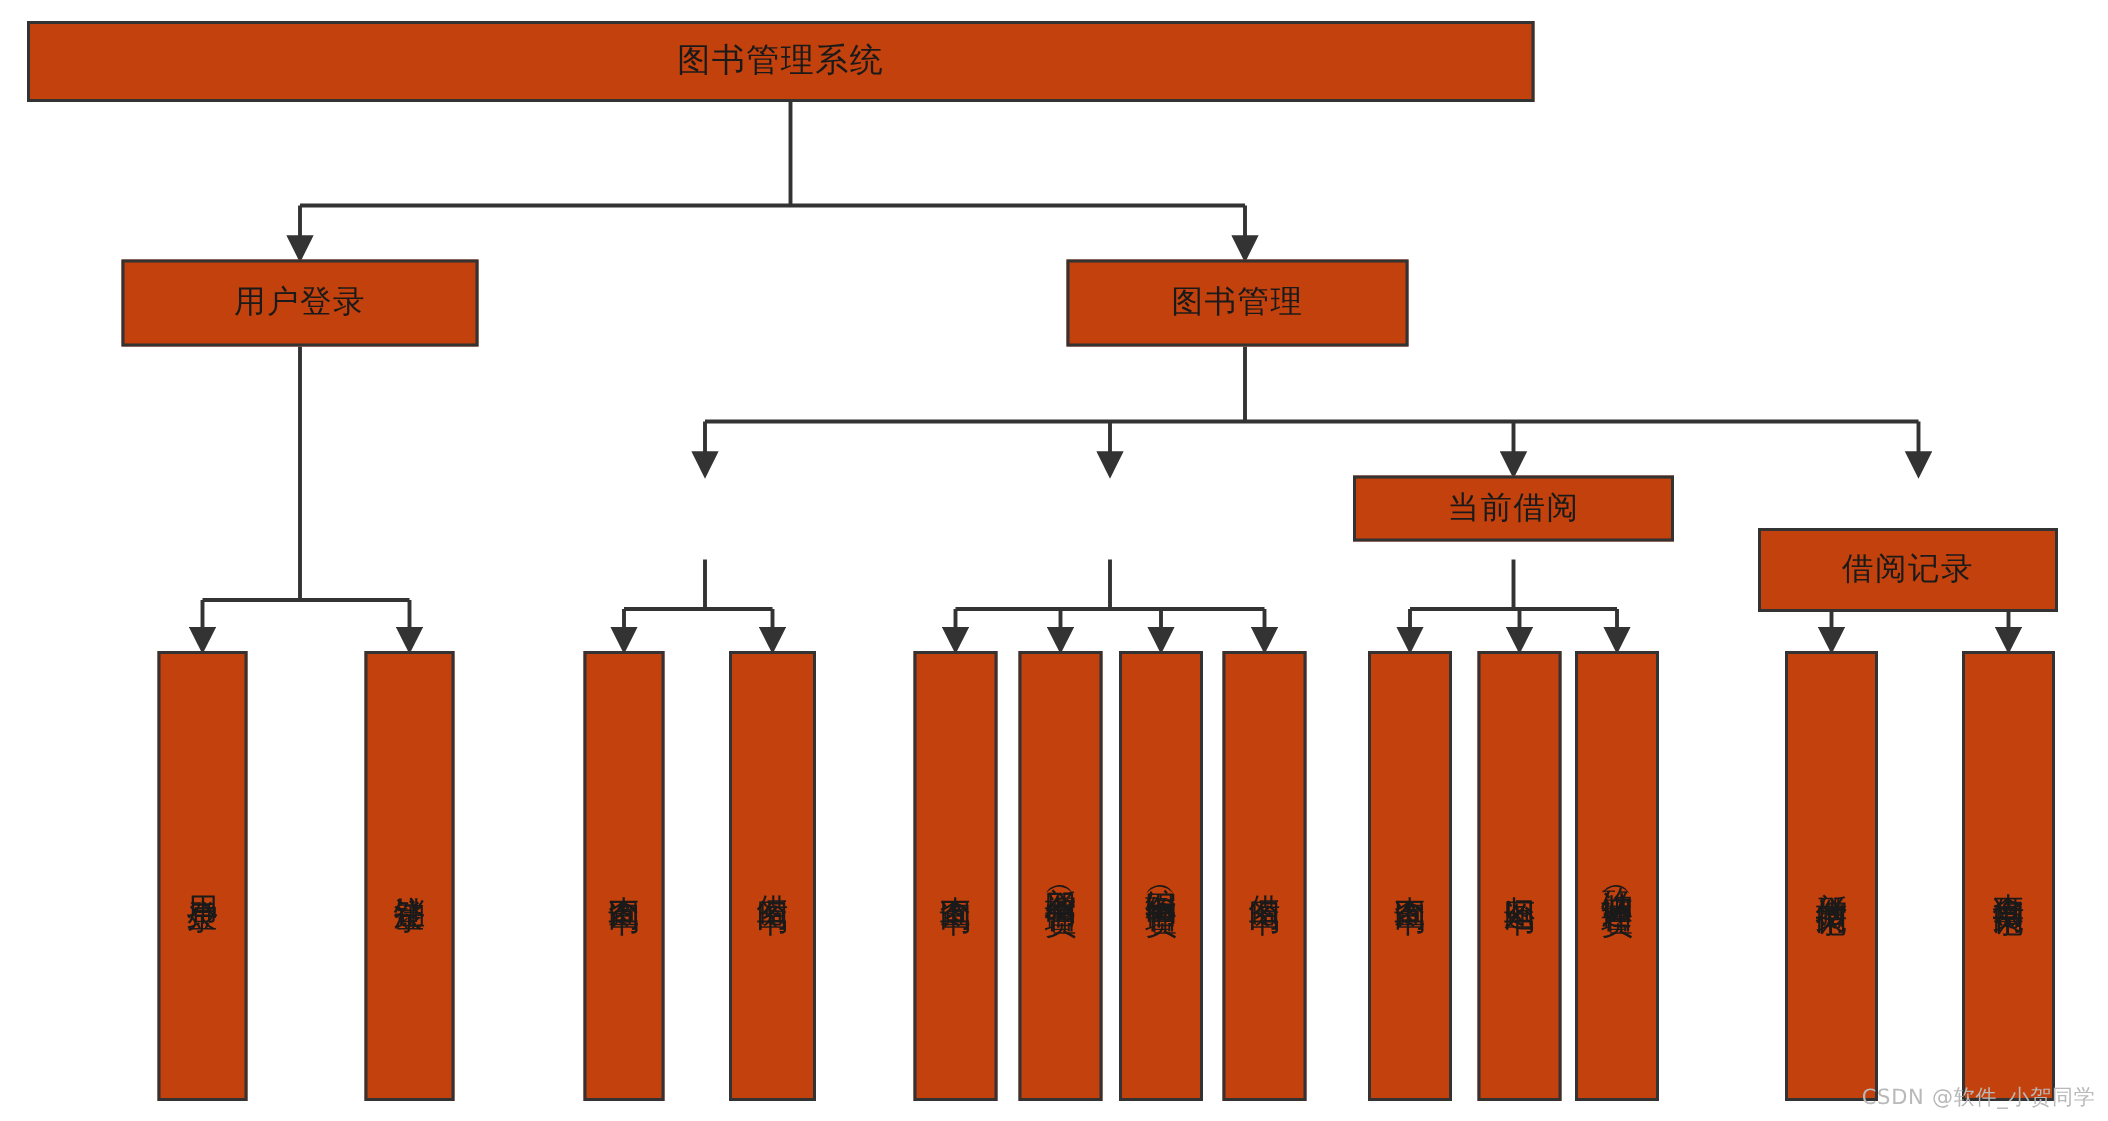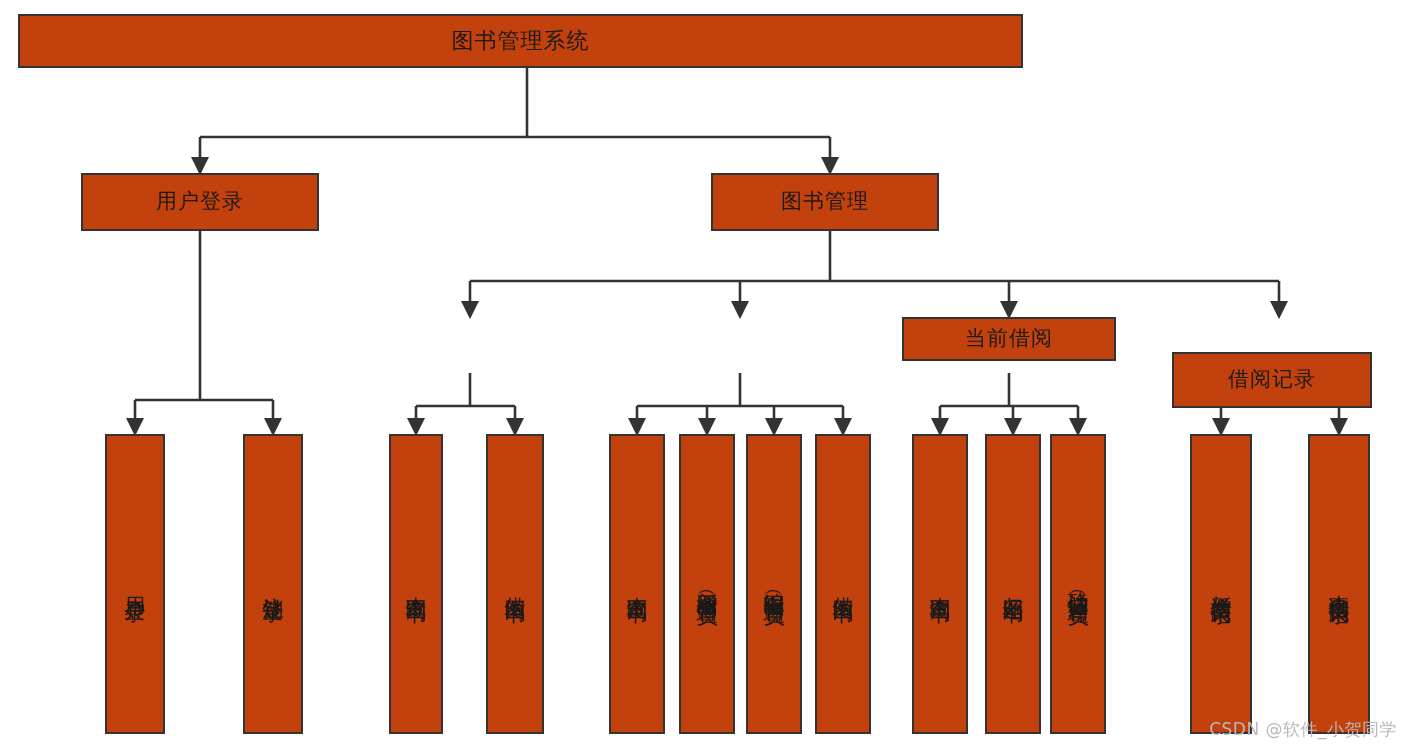--- a/index.html
+++ b/index.html
@@ -57,21 +57,21 @@
   }
   .node.vert .vtext {
     writing-mode: vertical-rl;
     text-orientation: upright;
     white-space: nowrap;
   }
   .watermark {
     position: absolute;
     right: 8px;
     bottom: 6px;
-    font-size: 17px;
+    font-size: 14px;
     color: #b9b9b9;
     letter-spacing: 0.5px;
     white-space: nowrap;
     font-family: "DejaVu Sans", "Liberation Sans", sans-serif;
   }
 </style>
 </head>
 <body>
 
 <div id="canvas">

